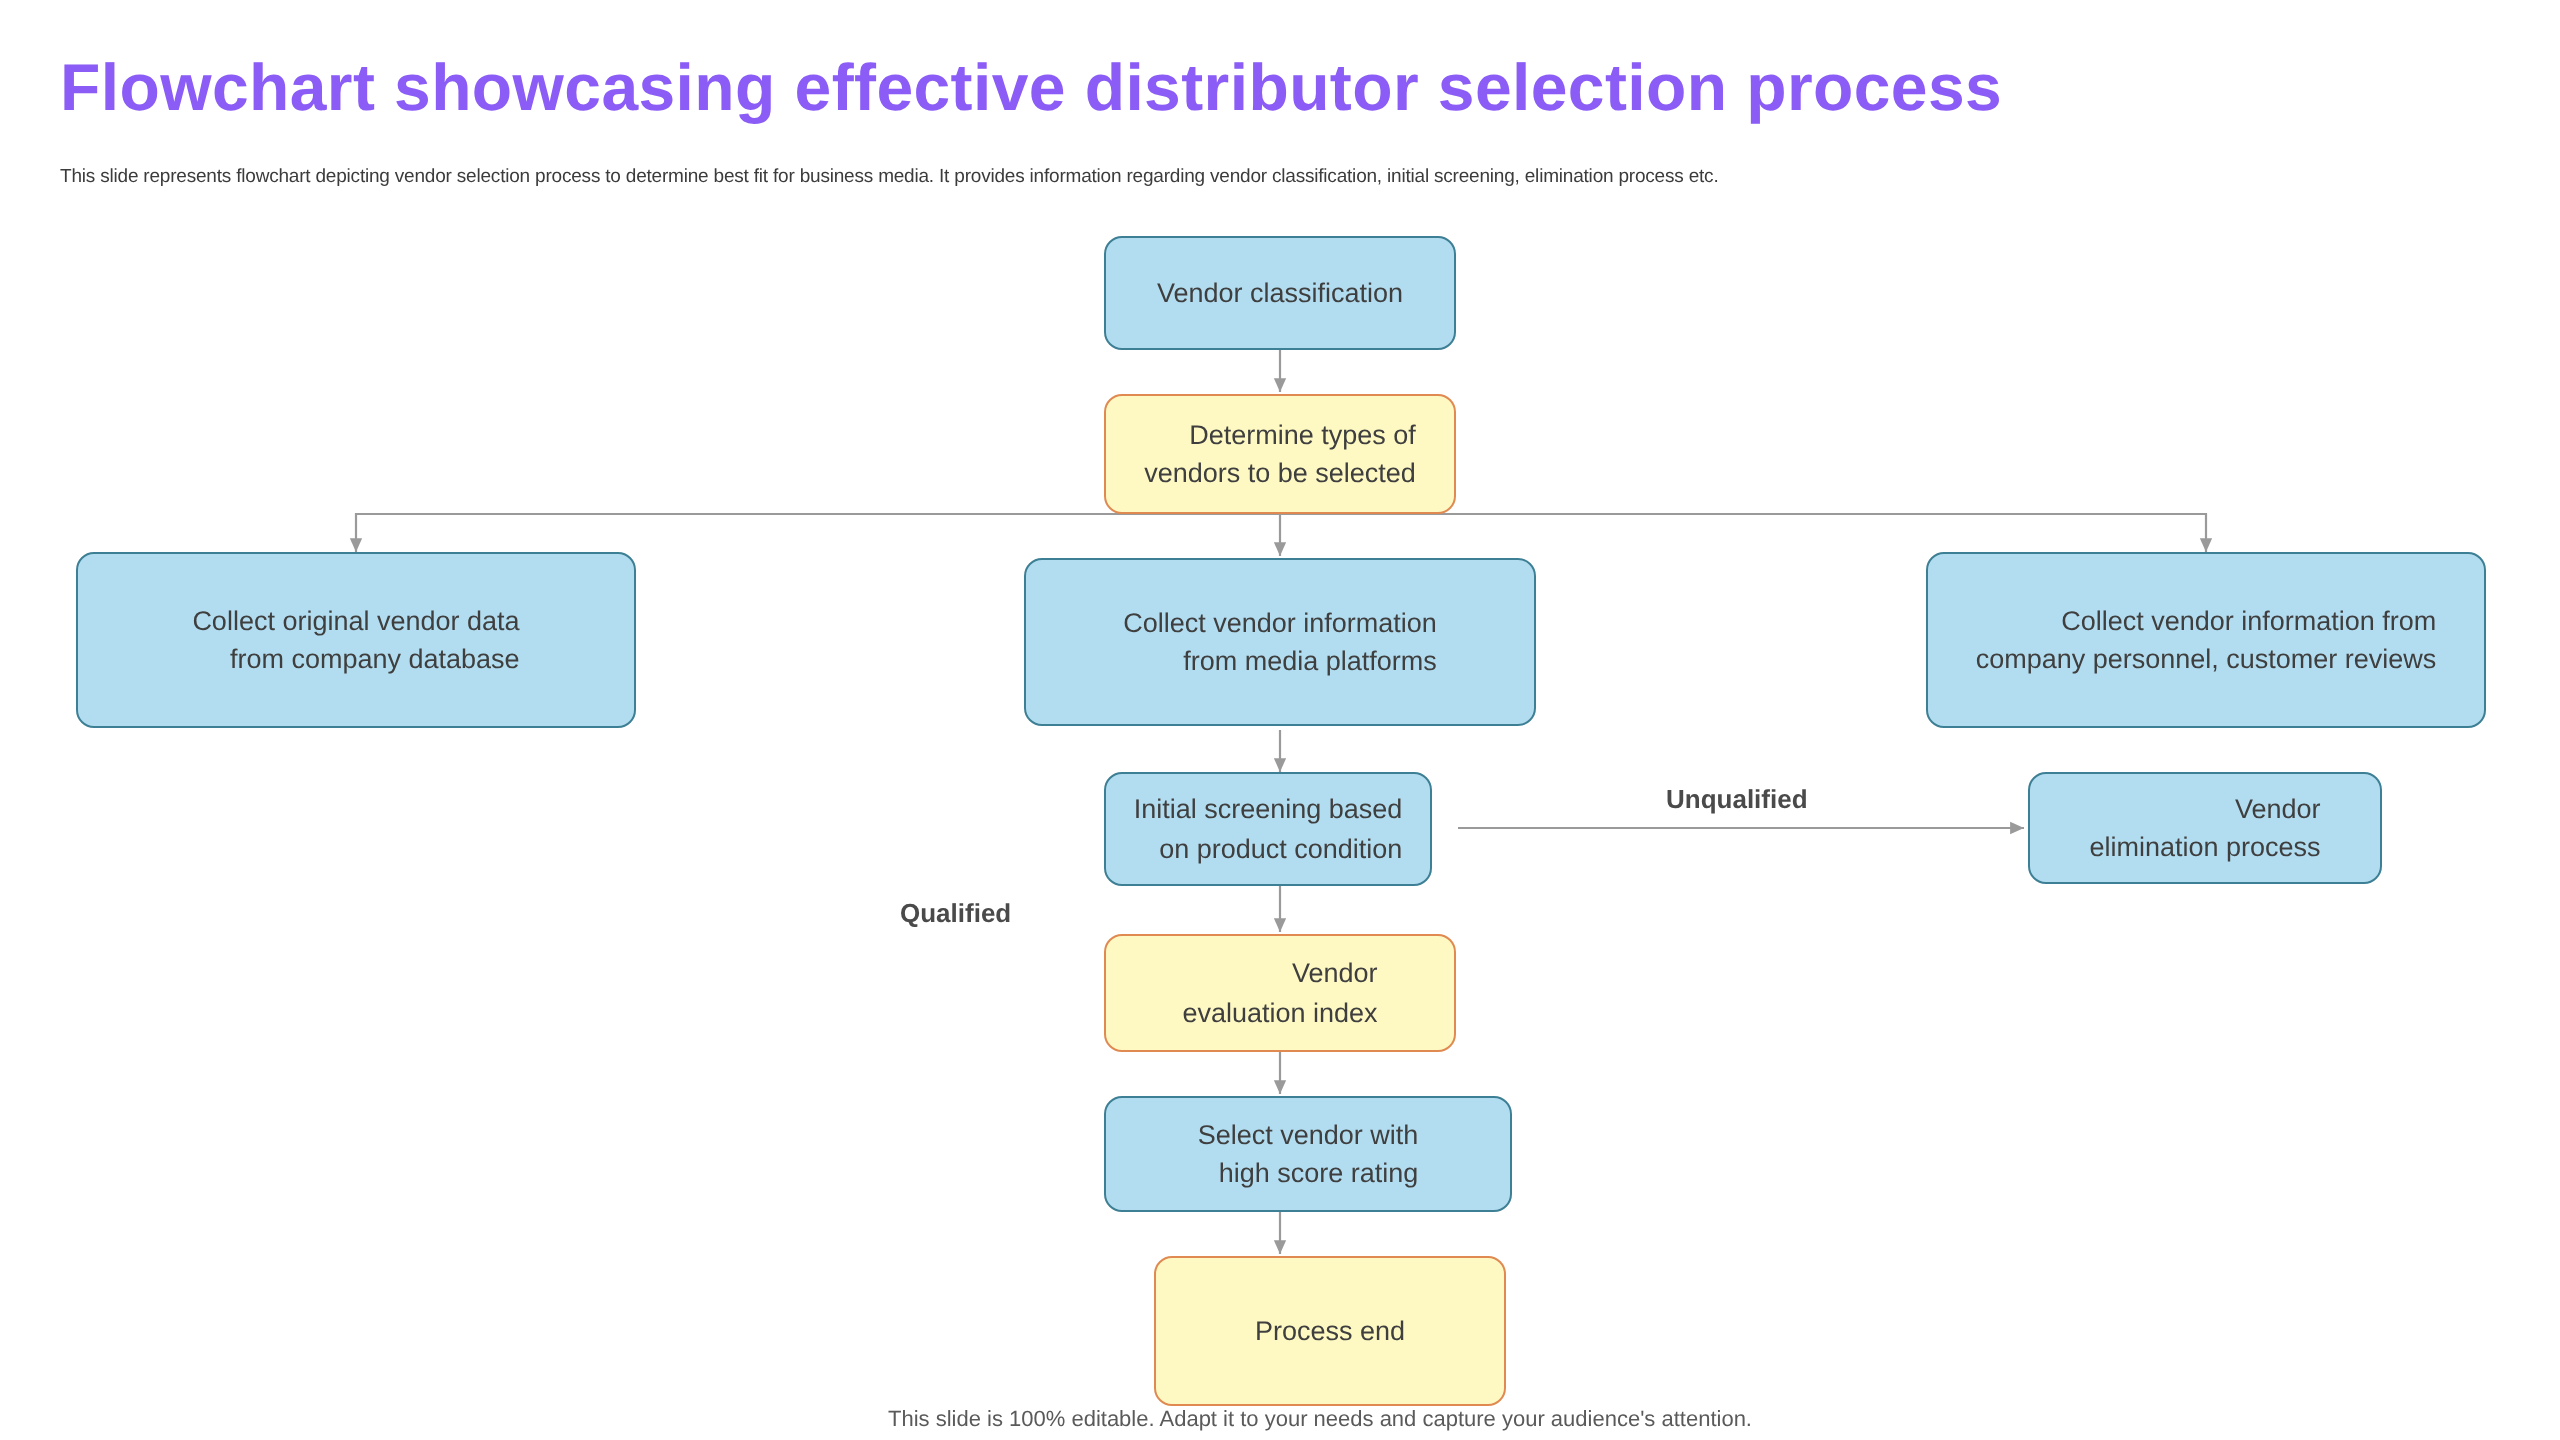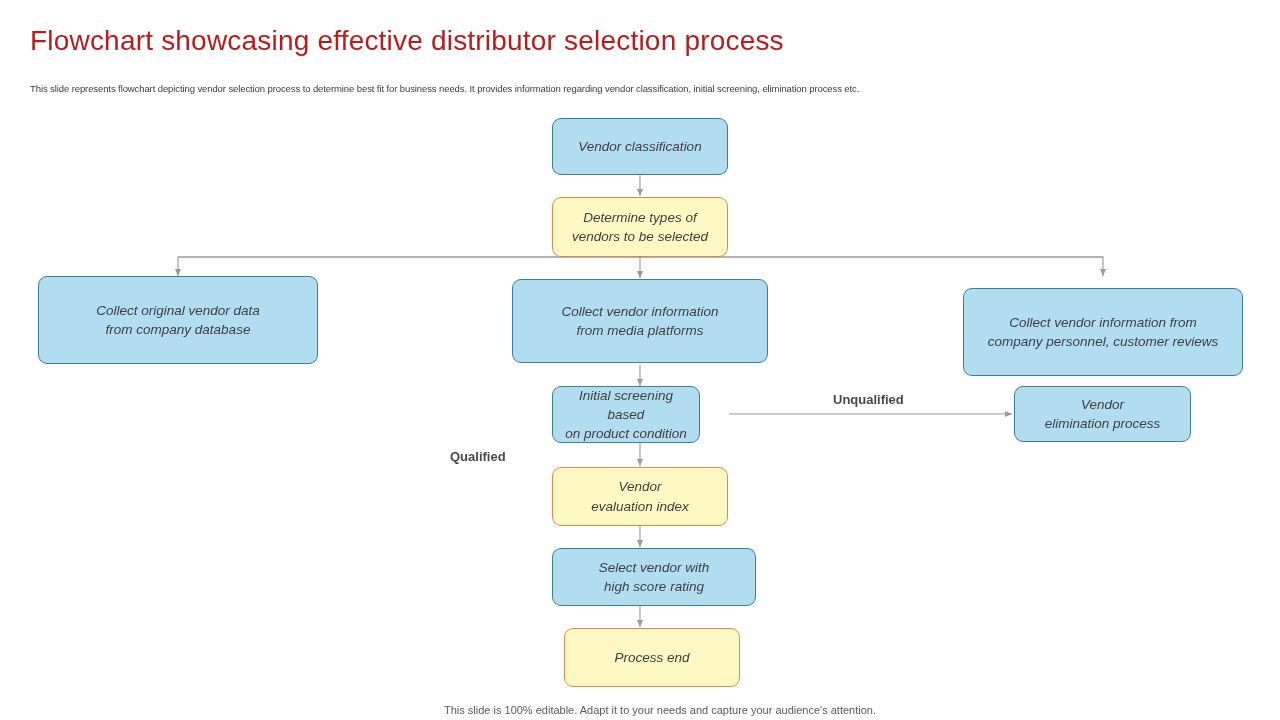--- a/index.html
+++ b/index.html
@@ -14,24 +14,24 @@
     overflow: hidden;
     font-family: "Liberation Sans", sans-serif;
     color: #404040;
   }
 
   
   #page-title {
     position: absolute;
     left: 30px;
     top: 26px;
-    font-size: 28px;
-    font-weight: 400;
+    font-size: 33px;
+    font-weight: 700;
     letter-spacing: 0.2px;
-    color: #b91c1c;
+    color: #8b5cf6;
     white-space: nowrap;
     line-height: 1.1;
   }
   #page-subtitle {
     position: absolute;
     left: 30px;
     top: 83px;
     width: 1110px;
     font-size: 9.5px;
     font-weight: 400;
@@ -69,26 +69,25 @@
     pointer-events: none;
   }
 
   .node {
     position: absolute;
     box-sizing: border-box;
     border-radius: 9px;
     display: flex;
     align-items: center;
     justify-content: center;
-    text-align: center;
+    text-align: right;
     font-size: 13.5px;
     line-height: 1.42;
     color: #3f3f3f;
     padding: 2px 8px;
-    font-style: italic;
   }
   .node.blue {
     background: #b2ddf0;
     border: 1.2px solid #3d7f94;
   }
   .node.peach {
     background: #fef9c3;
     border: 1.2px solid #e08a52;
   }
 
@@ -98,21 +97,21 @@
     color: #4a4a4a;
     white-space: nowrap;
     font-weight: bold;
   }
 </style>
 </head>
 <body>
 
 <div id="page-title">Flowchart showcasing effective distributor selection process</div>
 
-<div id="page-subtitle">This slide represents flowchart depicting vendor selection process to determine best fit for  business needs. It provides information regarding vendor classification, initial screening, elimination process etc.</div>
+<div id="page-subtitle">This slide represents flowchart depicting vendor selection process to determine best fit for  business media. It provides information regarding vendor classification, initial screening, elimination process etc.</div>
 
 <div id="flow-canvas">
 
   <svg id="flow-edges" viewBox="0 0 1280 720" xmlns="http://www.w3.org/2000/svg">
     <defs>
       <marker id="arrow" viewBox="0 0 10 10" refX="9" refY="5" markerWidth="7" markerHeight="7" orient="auto-start-reverse">
         <path d="M 0 1 L 9 5 L 0 9 z" fill="#9a9a9a"></path>
       </marker>
     </defs>
     <g stroke="#9a9a9a" stroke-width="1.1" fill="none" marker-end="url(#arrow)">
@@ -138,31 +137,31 @@
   </svg>
 
   <div class="node blue" style="left:552px; top:118px; width:176px; height:57px;">Vendor classification</div>
 
   <div class="node peach" style="left:552px; top:197px; width:176px; height:60px;">Determine types of<br>vendors to be selected</div>
 
   <div class="node blue" style="left:512px; top:279px; width:256px; height:84px;">Collect vendor information<br>from media platforms</div>
 
   <div class="node blue" style="left:38px; top:276px; width:280px; height:88px;">Collect original vendor data<br>from company database</div>
 
-  <div class="node blue" style="left:963px; top:276px; width:280px; height:88px;margin-top:12px;">Collect vendor information from<br>company personnel, customer reviews</div>
+  <div class="node blue" style="left:963px; top:276px; width:280px; height:88px;">Collect vendor information from<br>company personnel, customer reviews</div>
 
-  <div class="node blue" style="left:552px; top:386px; width:148px; height:57px;">Initial screening based<br>on product condition</div>
+  <div class="node blue" style="left:552px; top:386px; width:164px; height:57px;">Initial screening based<br>on product condition</div>
 
   <div class="node blue" style="left:1014px; top:386px; width:177px; height:56px;">Vendor<br>elimination process</div>
 
   <div class="node peach" style="left:552px; top:467px; width:176px; height:59px;">Vendor<br>evaluation index</div>
 
   <div class="node blue" style="left:552px; top:548px; width:204px; height:58px;">Select vendor with<br>high score rating</div>
 
-  <div class="node peach" style="left:564px; top:628px; width:176px; height:59px;">Process end</div>
+  <div class="node peach" style="left:577px; top:628px; width:176px; height:75px;">Process end</div>
 
   <div class="edge-label" style="left:450px; top:449px;">Qualified</div>
 
   <div class="edge-label" style="left:833px; top:392px;">Unqualified</div>
 
 </div>
 
 <div id="page-footer">This slide is 100% editable. Adapt it to your needs and capture your audience's attention.</div>
 
 </body></html>

